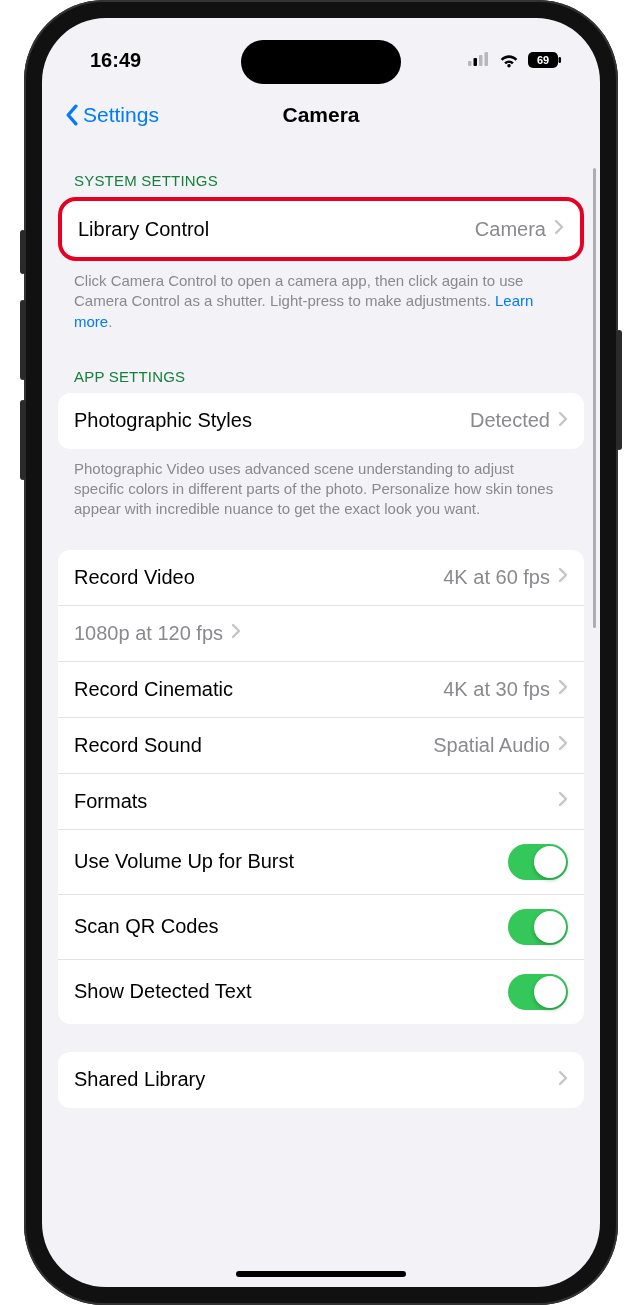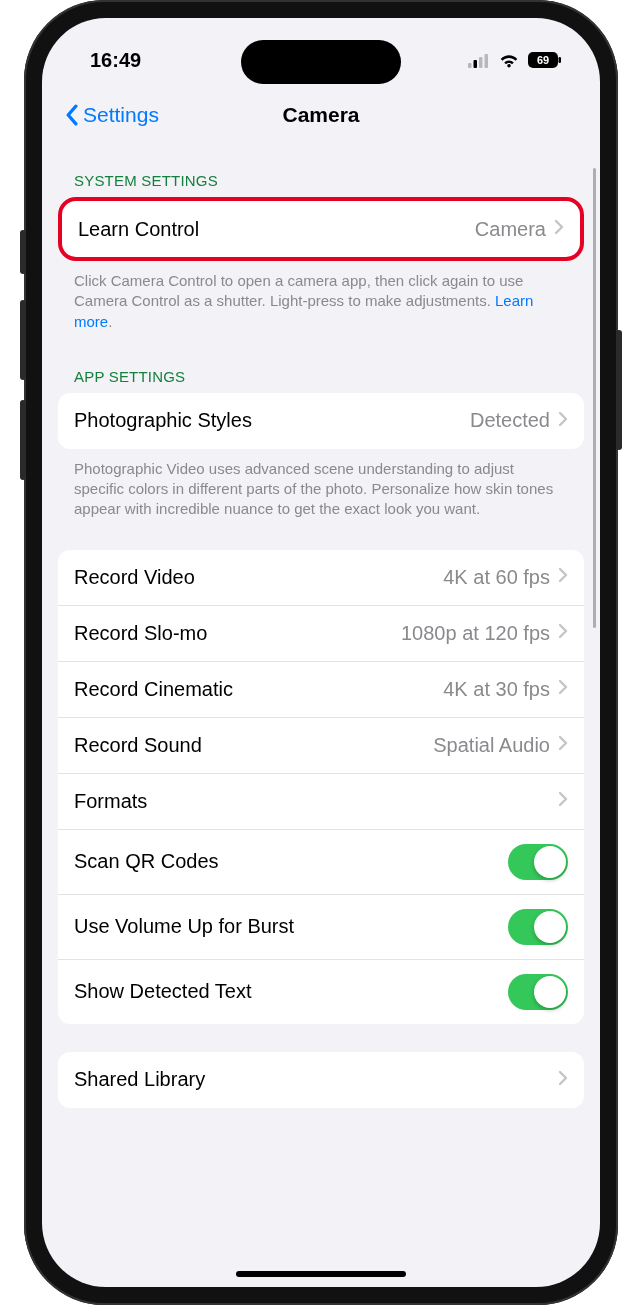--- a/index.html
+++ b/index.html
@@ -41,21 +41,21 @@
   }
   .status-bar {
     height: 70px;
     display: flex;
     align-items: center;
     justify-content: space-between;
     padding: 14px 38px 0 48px;
     font-size: 20px;
     font-weight: 600;
   }
-  .status-right { display: flex; align-items: flex-end; gap: 8px; }
+  .status-right { display: flex; align-items: flex-start; gap: 8px; }
   .signal-icon, .wifi-icon, .battery-icon { display:inline-flex; }
   .nav-bar {
     height: 54px;
     display: flex;
     align-items: center;
     justify-content: center;
     position: relative;
     padding: 0 18px;
   }
   .back-btn {
@@ -204,21 +204,21 @@
         <span>Settings</span>
       </div>
       <span class="nav-title">Camera</span>
     </div>
 
     <div class="content">
 
       <div class="section-header">System Settings</div>
       <div class="card highlight">
         <div class="row" style="border-bottom:none">
-          <span class="row-label">Learn Control</span>
+          <span class="row-label">Library Control</span>
           <span class="row-value">Camera</span>
           <span class="chevron"><svg width="10" height="16" viewBox="0 0 10 16">
                 <path d="M2 2 L8 8 L2 14" stroke="#c5c5c9" stroke-width="2.4" fill="none" stroke-linecap="round" stroke-linejoin="round"></path>
               </svg></span>
         </div>
       </div>
       <div class="footer-text">
         <span>Click Camera Control to open a camera app, then click again to use Camera Control as a shutter. Light-press to make adjustments. </span><span class="link">Learn more</span><span>.</span>
       </div>
 
@@ -237,21 +237,20 @@
       <div style="height:24px"></div>
       <div class="card">
         <div class="row">
           <span class="row-label">Record Video</span>
           <span class="row-value">4K at 60 fps</span>
           <span class="chevron"><svg width="10" height="16" viewBox="0 0 10 16">
                 <path d="M2 2 L8 8 L2 14" stroke="#c5c5c9" stroke-width="2.4" fill="none" stroke-linecap="round" stroke-linejoin="round"></path>
               </svg></span>
         </div>
         <div class="row">
-          <span class="row-label">Record Slo-mo</span>
           <span class="row-value">1080p at 120 fps</span>
           <span class="chevron"><svg width="10" height="16" viewBox="0 0 10 16">
                 <path d="M2 2 L8 8 L2 14" stroke="#c5c5c9" stroke-width="2.4" fill="none" stroke-linecap="round" stroke-linejoin="round"></path>
               </svg></span>
         </div>
         <div class="row">
           <span class="row-label">Record Cinematic</span>
           <span class="row-value">4K at 30 fps</span>
           <span class="chevron"><svg width="10" height="16" viewBox="0 0 10 16">
                 <path d="M2 2 L8 8 L2 14" stroke="#c5c5c9" stroke-width="2.4" fill="none" stroke-linecap="round" stroke-linejoin="round"></path>
@@ -262,34 +261,34 @@
           <span class="row-value">Spatial Audio</span>
           <span class="chevron"><svg width="10" height="16" viewBox="0 0 10 16">
                 <path d="M2 2 L8 8 L2 14" stroke="#c5c5c9" stroke-width="2.4" fill="none" stroke-linecap="round" stroke-linejoin="round"></path>
               </svg></span>
         </div>
         <div class="row">
           <span class="row-label">Formats</span>
           <span class="chevron"><svg width="10" height="16" viewBox="0 0 10 16">
                 <path d="M2 2 L8 8 L2 14" stroke="#c5c5c9" stroke-width="2.4" fill="none" stroke-linecap="round" stroke-linejoin="round"></path>
               </svg></span>
+        </div>
+        <div class="row">
+          <span class="row-label">Use Volume Up for Burst</span>
+          <div class="toggle on">
+              <div class="knob"></div>
+            </div>
         </div>
         <div class="row">
           <span class="row-label">Scan QR Codes</span>
           <div class="toggle on">
               <div class="knob"></div>
             </div>
         </div>
         <div class="row">
-          <span class="row-label">Use Volume Up for Burst</span>
-          <div class="toggle on">
-              <div class="knob"></div>
-            </div>
-        </div>
-        <div class="row">
           <span class="row-label">Show Detected Text</span>
           <div class="toggle on">
               <div class="knob"></div>
             </div>
         </div>
       </div>
 
       <div style="height:28px"></div>
       <div class="card">
         <div class="row" style="border-bottom:none">

